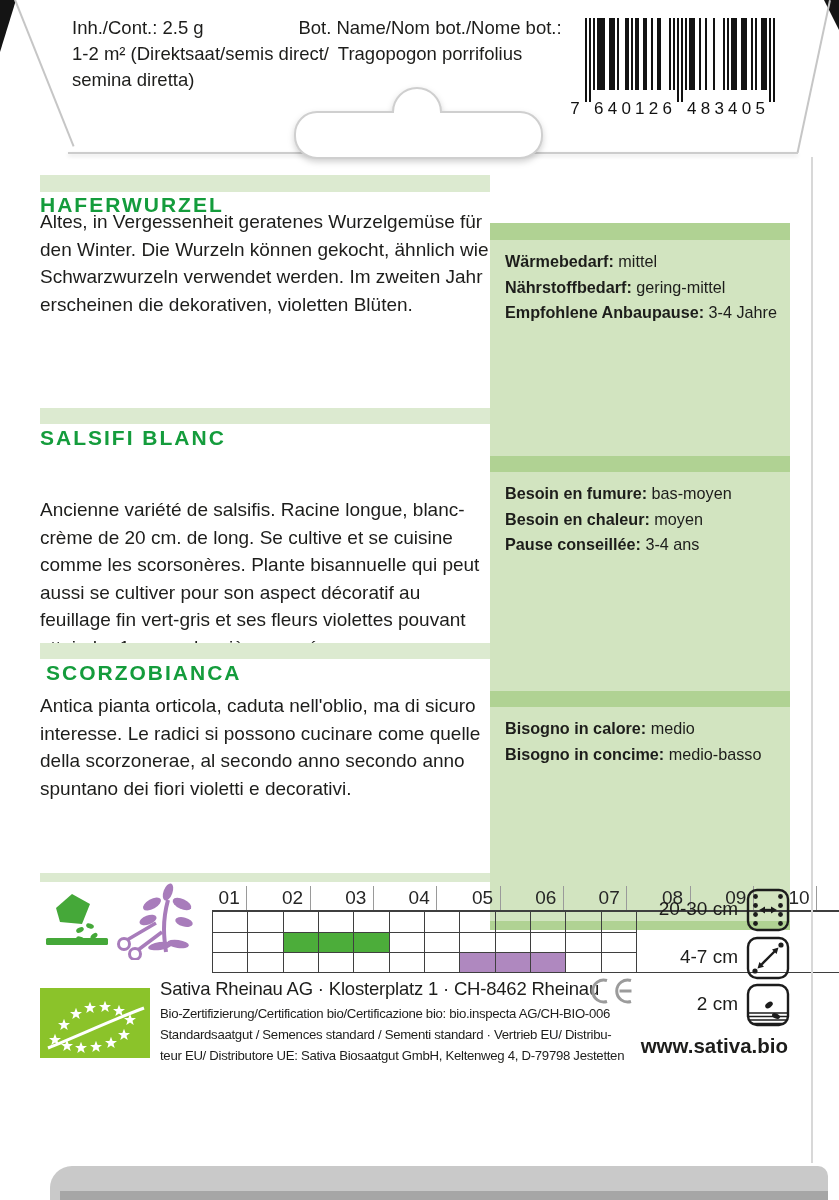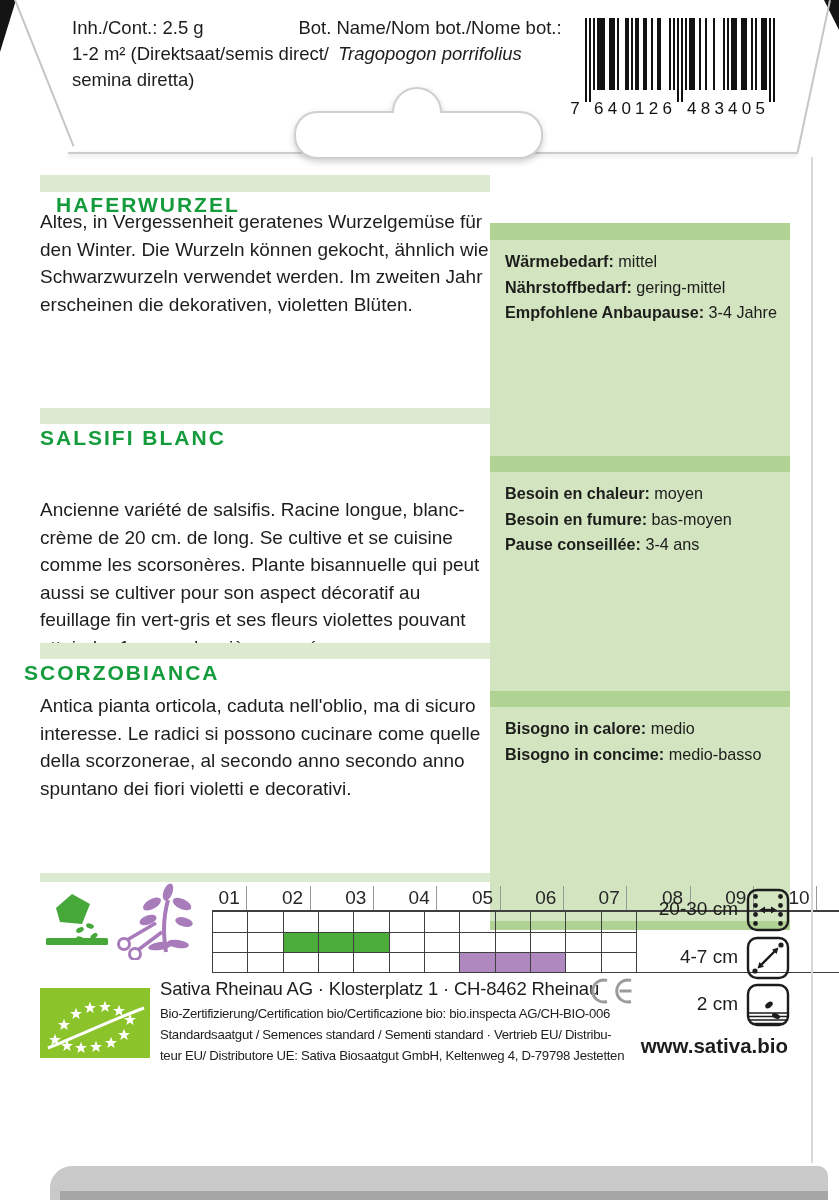--- a/index.html
+++ b/index.html
@@ -6,21 +6,21 @@
   #packet{position:relative;width:839px;height:1200px;background:#ffffff;overflow:hidden;
           font-family:"Liberation Sans",sans-serif;color:#1d1d1b;}
   .abs{position:absolute;}
 
   
   .corner-black{background:#141414;}
   .edge-line{background:#c6c6c6;}
   .flap-bottom{background:#cccccc;box-shadow:0 2px 4px rgba(0,0,0,0.14);}
   .top-text{font-size:18.5px;line-height:26px;}
   .botname{text-align:center;font-size:18.5px;line-height:26px;}
-  .botname .latin{font-style:italic;}
+  .botname .latin{}
 
   
   .strip-light{background:#dcead0;}
   .section-heading{font-size:21px;font-weight:bold;color:#149c3c;letter-spacing:2px;}
   .section-body{width:452px;font-size:19px;line-height:27.5px;}
   .right-box{background:#d2e4c0;}
   .strip-dark{background:#b0d293;width:100%;}
   .info-block{font-size:16.2px;line-height:25.5px;white-space:nowrap;}
   .info-block b{font-weight:bold;}
 
@@ -122,44 +122,44 @@
     <text id="bc-left" x="68" y="102" font-size="17" text-anchor="middle" textLength="78" lengthAdjust="spacing" fill="#121212">640126</text>
     <text id="bc-right" x="161" y="102" font-size="17" text-anchor="middle" textLength="78" lengthAdjust="spacing" fill="#121212">483405</text>
   </svg>
 
   <svg class="abs" style="left:280px;top:80px;filter:drop-shadow(0 3px 3px rgba(0,0,0,0.18));" width="280" height="92" viewBox="0 0 280 92">
     <path d="M 37,32 H 113 A 24,24 0 0 1 161,32 H 240 A 22,22 0 0 1 262,54 V 56 A 22,22 0 0 1 240,78 H 37 A 22,22 0 0 1 15,56 V 54 A 22,22 0 0 1 37,32 Z" fill="#ffffff" stroke="#cfcfcf" stroke-width="2"></path>
   </svg>
 
   <div id="left-col" class="abs" style="left:0;top:0;width:839px;height:0;">
       <div class="abs strip-light" style="left: 40px; top: 175px; width: 450px; height: 17px;"></div>
-      <div class="abs section-heading" style="left: 40px; top: 193px; margin-left: 16px;">HAFERWURZEL</div>
+      <div class="abs section-heading" style="left: 40px; top: 193px;">HAFERWURZEL</div>
       <div class="abs section-body" style="left: 40px; top: 208px;">Altes, in Vergessenheit geratenes Wurzelgemüse für den Winter. Die Wurzeln können gekocht, ähnlich wie Schwarzwurzeln verwendet werden. Im zweiten Jahr erscheinen die dekorativen, violetten Blüten.</div>
       <div class="abs strip-light" style="left: 40px; top: 408px; width: 450px; height: 16px;"></div>
       <div class="abs section-heading" style="left: 40px; top: 426px;">SALSIFI BLANC</div>
       <div class="abs section-body" style="left: 40px; top: 457px; margin-top: 39px;">Ancienne variété de salsifis. Racine longue, blanc-crème de 20 cm. de long. Se cultive et se cuisine comme les scorsonères. Plante bisannuelle qui peut aussi se cultiver pour son aspect décoratif au feuillage fin vert-gris et ses fleurs violettes pouvant atteindre 1 m. en deuxième année.</div>
       <div class="abs strip-light" style="left: 40px; top: 643px; width: 450px; height: 16px;"></div>
-      <div class="abs section-heading" style="left: 24px; top: 661px;">SCORZOBIANCA</div>
+      <div class="abs section-heading" style="left: 46px; top: 661px;">SCORZOBIANCA</div>
       <div class="abs section-body" style="left: 40px; top: 692px;">Antica pianta orticola, caduta nell'oblio, ma di sicuro interesse. Le radici si possono cucinare come quelle della scorzonerae, al secondo anno secondo anno spuntano dei fiori violetti e decorativi.</div>
       <div class="abs strip-light" style="left: 40px; top: 873px; width: 450px; height: 9px;"></div>
     </div>
 
   <div id="right-box" class="abs right-box" style="left:490px;top:175px;width:300px;height:707px;margin-top:48px;">
       <div class="abs strip-dark" style="left: 0px; top: 0px; height: 17px;"></div>
       <div class="abs strip-dark" style="left: 0px; top: 233px; height: 16px;"></div>
       <div class="abs strip-dark" style="left: 0px; top: 468px; height: 16px;"></div>
       <div class="abs strip-dark" style="left: 0px; top: 698px; height: 9px;"></div>
       <div class="abs info-block" style="left: 15px; top: 26px; width: 280px;">
         <div><b>Wärmebedarf:</b>&nbsp;<span>mittel</span></div>
         <div><b>Nährstoffbedarf:</b>&nbsp;<span>gering-mittel</span></div>
         <div><b>Empfohlene Anbaupause:</b>&nbsp;<span>3-4 Jahre</span></div>
       </div>
       <div class="abs info-block" style="left: 15px; top: 258px; width: 280px;">
+        <div><b>Besoin en fumure:</b>&nbsp;<span>bas-moyen</span></div>
         <div><b>Besoin en chaleur:</b>&nbsp;<span>moyen</span></div>
-        <div><b>Besoin en fumure:</b>&nbsp;<span>bas-moyen</span></div>
         <div><b>Pause conseillée:</b>&nbsp;<span>3-4 ans</span></div>
       </div>
       <div class="abs info-block" style="left: 15px; top: 493px; width: 280px;">
         <div><b>Bisogno in calore:</b>&nbsp;<span>medio</span></div>
         <div><b>Bisogno in concime:</b>&nbsp;<span>medio-basso</span></div>
       </div>
     </div>
 
   <div class="abs" style="left:212px;top:886px;">
     <div id="cal-header">

